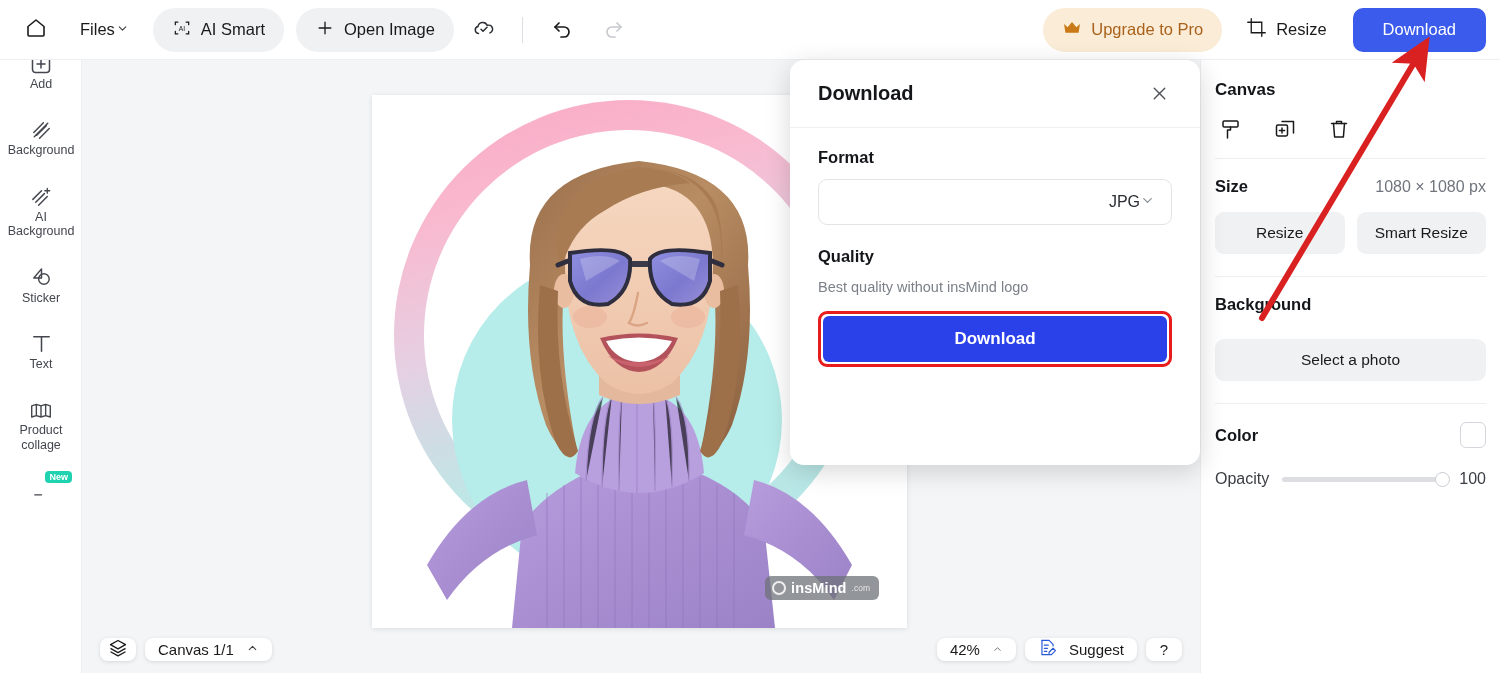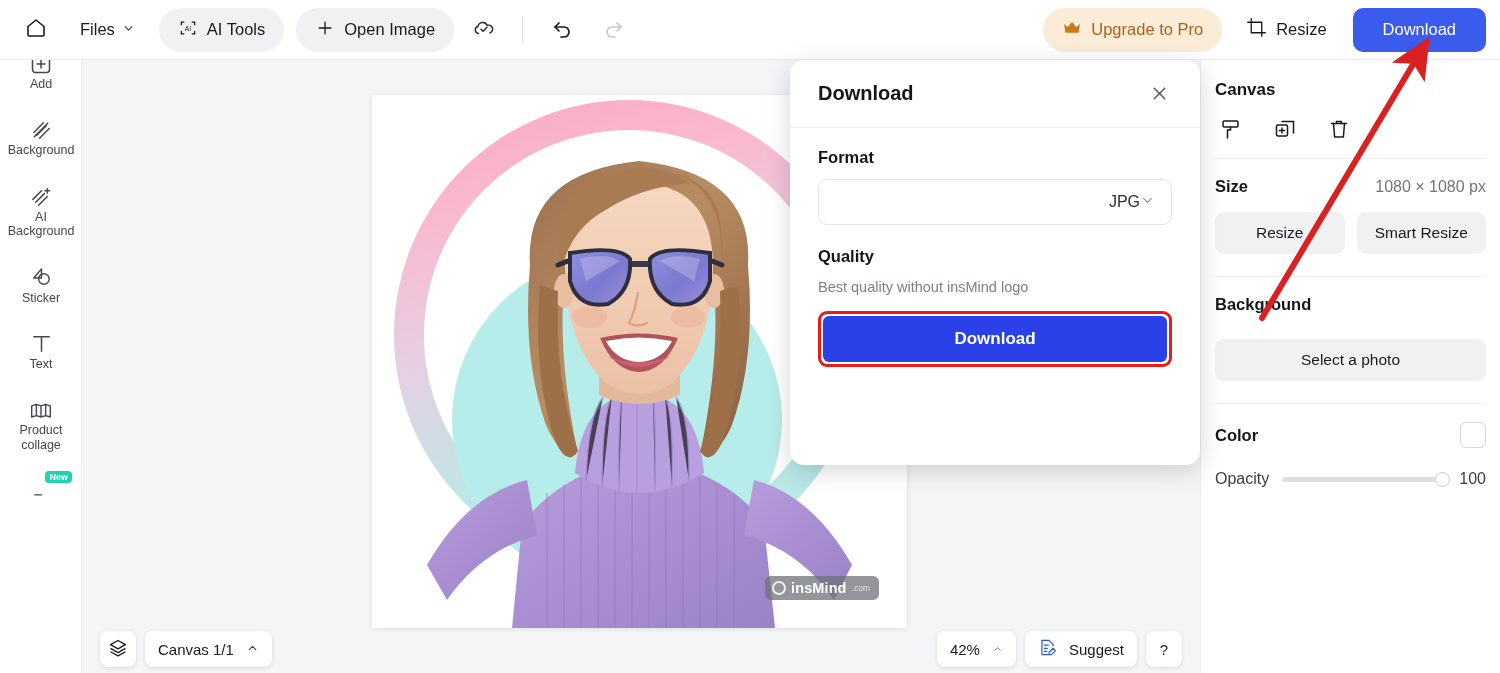--- a/index.html
+++ b/index.html
@@ -15,21 +15,21 @@
     position: absolute; top: 0; left: 0; width: 1500px; height: 60px;
     background: #ffffff; display: flex; align-items: center;
     border-bottom: 1px solid #eceef1; z-index: 30;
   }
   .home-btn {
     margin-left: 14px; width: 44px; height: 44px;
     display: flex; align-items: center; justify-content: center;
     border-radius: 10px; cursor: pointer;
   }
   .files-btn {
-    display: flex; align-items: center; gap: 7px;
+    display: flex; align-items: center; gap: 1px;
     margin-left: 10px; padding: 8px 12px; border-radius: 10px;
     font-size: 16.5px; color: #1a1a1a; cursor: pointer;
   }
   .pill {
     display: flex; align-items: center; gap: 9px;
     height: 44px; padding: 0 19px; margin-left: 12px;
     background: #f0f1f3; border-radius: 22px;
     font-size: 16.5px; color: #1a1a1a; cursor: pointer; white-space: nowrap;
   }
   .icon-btn {
@@ -118,21 +118,21 @@
   .wmark .wm-text { color: #ffffff; font-size: 14.5px; font-weight: bold; letter-spacing: .1px; }
   .wmark .wm-sub { color: rgba(255,255,255,.75); font-size: 8.5px; }
 
   
   .bottombar {
     position: absolute; left: 82px; bottom: 0; width: 1118px; height: 48px;
     display: flex; align-items: center; pointer-events: none;
   }
   .bb-group { display: flex; align-items: center; gap: 9px; margin-left: 18px; pointer-events: auto; }
   .bb-chip {
-    height: 36px; display: flex; align-items: center; gap: 12px;
+    height: 23px; display: flex; align-items: center; gap: 12px;
     background: #ffffff; border-radius: 8px; padding: 0 13px;
     box-shadow: 0 1px 4px rgba(0,0,0,.12); font-size: 15px; color: #1a1a1a; cursor: pointer;
   }
   .bb-chip.square { padding: 0; width: 36px; justify-content: center; }
   .bb-right { margin-left: auto; margin-right: 18px; display: flex; align-items: center; gap: 9px; pointer-events: auto; }
 
   
   .rightpanel {
     position: absolute; top: 60px; right: 0; width: 300px; height: 613px;
     background: #ffffff; border-left: 1px solid #eceef1; z-index: 20;
@@ -235,21 +235,21 @@
       </span>
     </div>
 
     <div class="pill">
       <span>
         <svg width="20" height="20" viewBox="0 0 24 24" fill="none" stroke="#1a1a1a" stroke-width="1.5" stroke-linecap="round">
           <path d="M4 8V5h3M17 5h3v3M20 16v3h-3M7 19H4v-3"></path>
           <text x="12" y="15" font-size="8" text-anchor="middle" fill="#1a1a1a" stroke="none" font-family="Liberation Sans, sans-serif">AI</text>
         </svg>
       </span>
-      <span>AI Tools</span>
+      <span>AI Smart</span>
     </div>
 
     <div class="pill">
       <span>
         <svg width="20" height="20" viewBox="0 0 24 24" fill="none" stroke="#1a1a1a" stroke-width="1.6" stroke-linecap="round">
             <path d="M12 5v14M5 12h14"></path>
           </svg>
       </span>
       <span>Open Image</span>
     </div>

